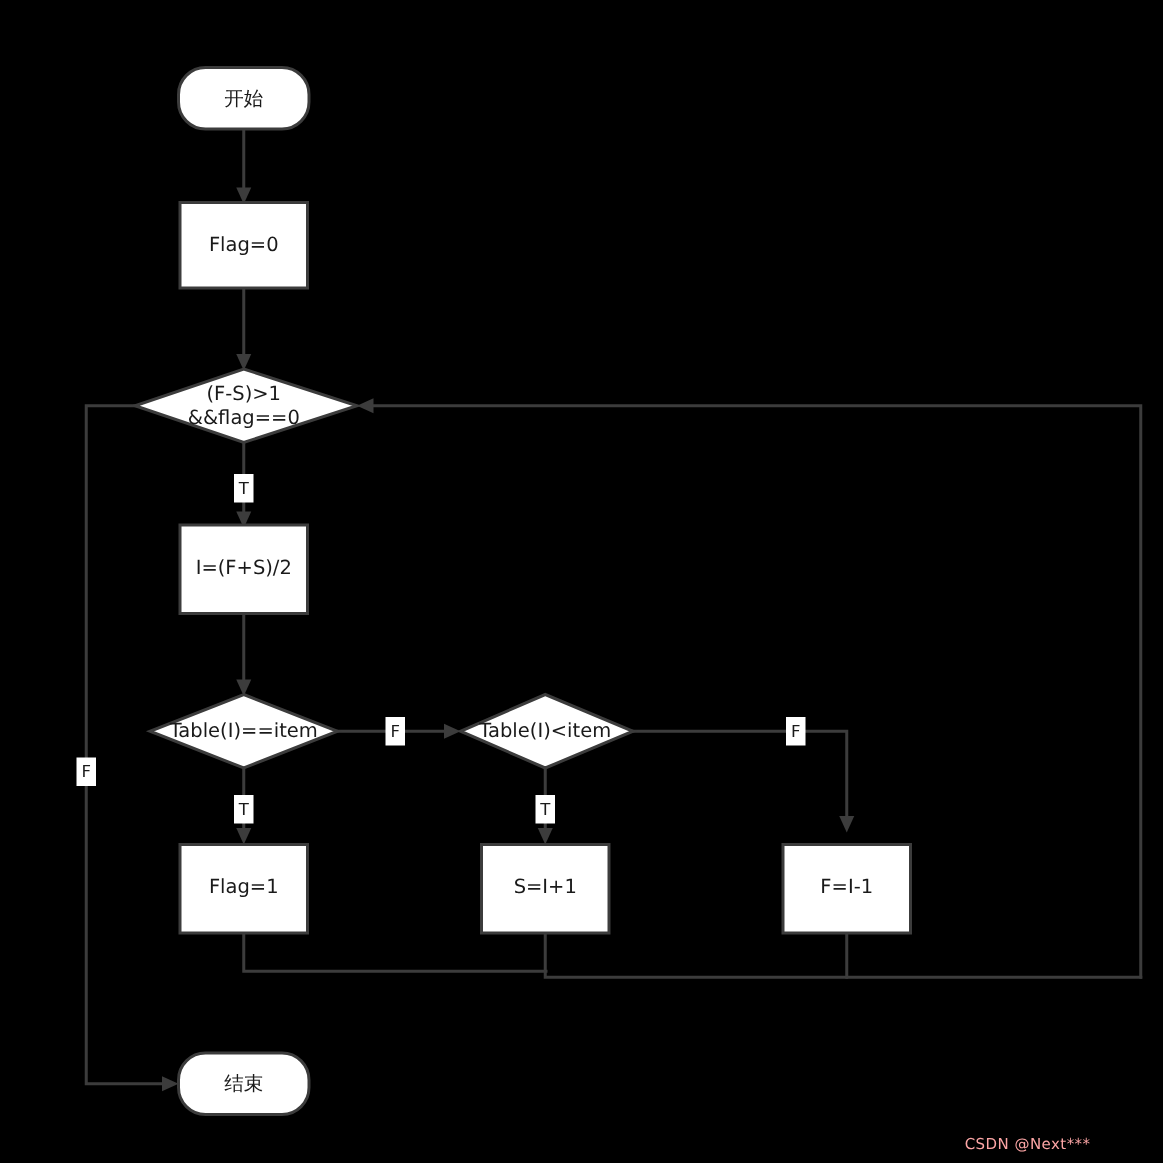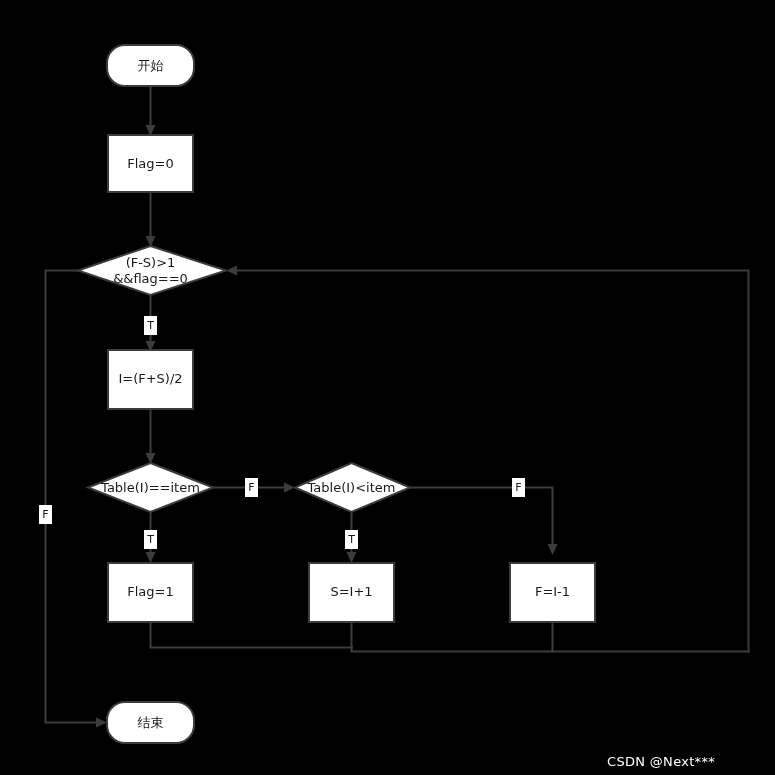--- a/index.html
+++ b/index.html
@@ -10,21 +10,21 @@
   }
   body {
     width: 775px;
     height: 775px;
     position: relative;
     overflow: hidden;
     font-family: "DejaVu Sans", "Liberation Sans", sans-serif;
   }
   #flow-root {
     position: absolute;
-    left: 0;
+    left: 12px;
     top: 0;
     width: 725px;
     height: 775px;
   }
   svg#flow-svg {
     position: absolute;
     left: 0;
     top: 0;
     width: 775px;
     height: 775px;
@@ -60,23 +60,23 @@
     fill: #1a1a1a;
     font-family: "DejaVu Sans", "Liberation Sans", sans-serif;
     font-size: 11px;
     text-anchor: middle;
     dominant-baseline: middle;
   }
   #watermark {
     position: absolute;
     right: 10px;
     bottom: 6px;
-    color: #ffffff;
-    font-family: "DejaVu Sans", "Liberation Sans", sans-serif;
-    font-size: 13px;
+    color: #fca5a5;
+    font-family: "DejaVu Sans", "Liberation Sans", sans-serif;
+    font-size: 10px;
     letter-spacing: 0.3px;
     white-space: nowrap;
   }
 </style>
 </head>
 <body>
 
 <div id="flow-root">
 
   <svg id="flow-svg" viewBox="0 0 775 775" xmlns="http://www.w3.org/2000/svg">

